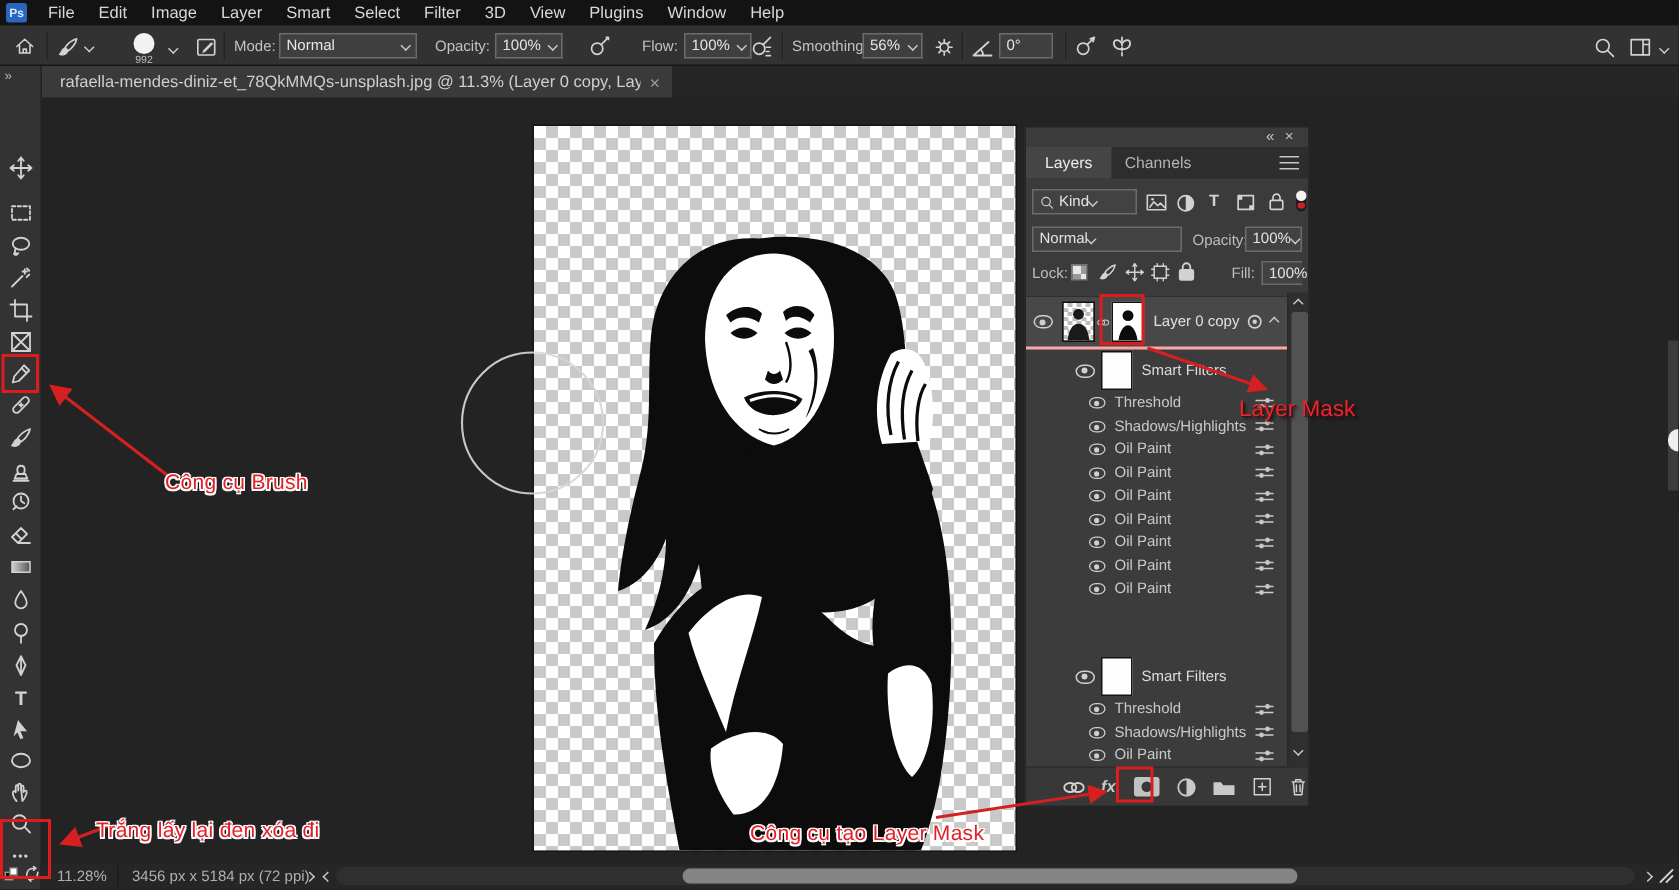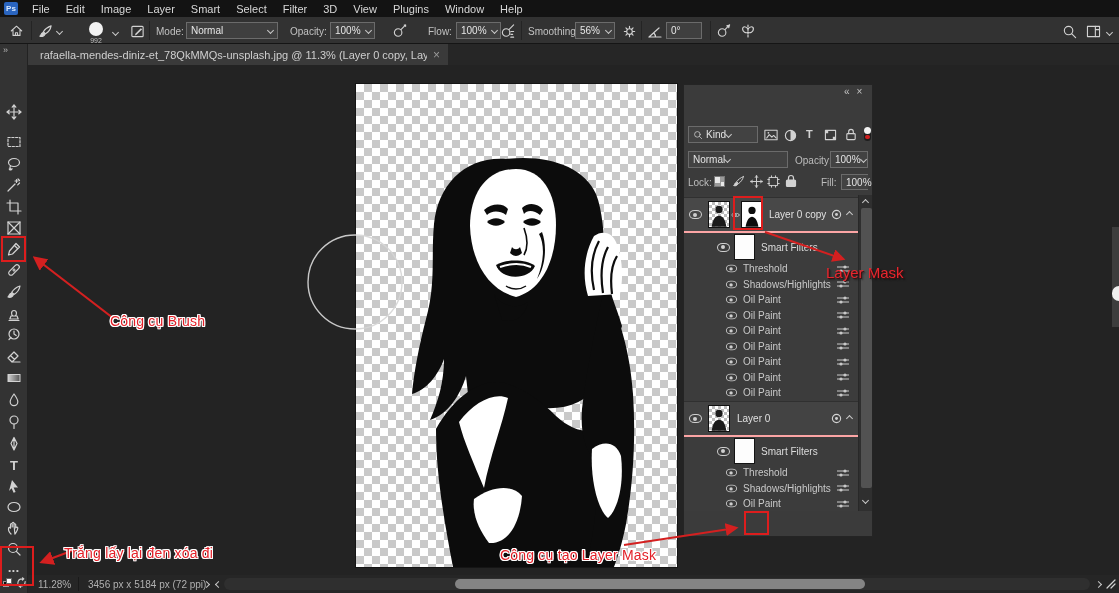--- a/index.html
+++ b/index.html
@@ -374,20 +374,27 @@
 
 </div>
 
 <div id="layerspanel" class="abs">
 
   <div class="abs fx" style="left:0;top:0;width:188px;height:13px">
     <span style="margin-left:160px;font-size:10px;color:#c5c5c5">«</span>
     <span style="margin-left:7px;font-size:10px;color:#c5c5c5">×</span>
   </div>
 
+  <div class="abs" style="left:0;top:13px;width:188px;height:21px;background:#2d2d2d">
+    <div class="abs fx" style="left:0;top:0;width:57px;height:21px;background:#454545;color:#ececec;font-size:10.5px;justify-content:center">Layers</div>
+    <div class="abs fx" style="left:57px;top:0;width:62px;height:21px;color:#b3b3b3;font-size:10.5px;justify-content:center">Channels</div>
+    <div class="abs" style="right:6px;top:6px;width:13px;height:9px;border-top:1.5px solid #c5c5c5;border-bottom:1.5px solid #c5c5c5">
+      <div style="margin-top:2.6px;height:1.5px;background:#c5c5c5"></div>
+    </div>
+  </div>
 
   <div class="psel fx" style="left:4px;top:41px;width:70px;height:17px">
     <svg class="ic" width="10" height="10" viewBox="0 0 16 16" style="margin-right:3px">
         <circle cx="7" cy="7" r="4.5"></circle>
         <path d="M10.5 10.5L14 14"></path>
       </svg>
     <span>Kind</span>
       <span class="cv"></span>
   </div>
   <div class="abs" style="left:80px;top:44px">
@@ -571,35 +578,20 @@
     <div class="lp-row" style="top:190px;height:15.5px">
         <div class="eye" style="margin-left:41px;transform:scale(.85)"></div>
         <span class="flabel" style="margin-left:5px">Oil Paint</span>
         <svg width="14" height="10" viewBox="0 0 14 10" style="margin-left:auto;margin-right:8px">
           <path d="M1 3h12M1 7h12" stroke="#c9c9c9"></path>
           <circle cx="9" cy="3" r="1.6" fill="#c9c9c9"></circle>
           <circle cx="5" cy="7" r="1.6" fill="#c9c9c9"></circle>
         </svg>
       </div>
 
-    <div class="lp-row layerrow" style="top:206px;height:36px;background:#434343">
-      <div class="eye" style="margin-left:5px"></div>
-      <div class="thumb-checker" style="width:22px;height:27px;margin-left:6px;position:relative">
-        <svg width="20" height="25" viewBox="0 0 22 27">
-            <circle cx="11" cy="8" r="4" fill="#1a1a1a"></circle>
-            <path d="M3 27c1-8 4-12 8-12s7 4 8 12z" fill="#1a1a1a"></path>
-          </svg>
-      </div>
-      <span style="margin-left:7px;font-size:10px;color:#e0e0e0">Layer 0</span>
-      <svg class="ic" width="11" height="11" viewBox="0 0 12 12" style="margin-left:auto">
-          <circle cx="6" cy="6" r="4.5"></circle>
-          <circle cx="6" cy="6" r="1.6" fill="#d2d2d2" stroke="none"></circle>
-        </svg>
-      <span class="cv up" style="margin:0 6px 0 5px"></span>
-    </div>
     <div class="lp-row" style="top:242px;height:28px">
       <div class="eye" style="margin-left:33px"></div>
       <div style="width:21px;height:26px;background:#fdfdfd;border:1px solid #141414;margin-left:4px"></div>
       <span style="margin-left:6px;font-size:10px;color:#dcdcdc">Smart Filters</span>
     </div>
     <div class="lp-row" style="top:270px;height:15.5px">
         <div class="eye" style="margin-left:41px;transform:scale(.85)"></div>
         <span class="flabel" style="margin-left:5px">Threshold</span>
         <svg width="14" height="10" viewBox="0 0 14 10" style="margin-left:auto;margin-right:8px">
           <path d="M1 3h12M1 7h12" stroke="#c9c9c9"></path>
@@ -626,20 +618,44 @@
         </svg>
       </div>
   </div>
 
   <div class="abs" style="left:174px;top:110px;width:14px;height:316px;background:#2f2f2f;border-left:1px solid #282828">
     <span class="cv up" style="position:absolute;left:4px;top:5px"></span>
     <div class="abs" style="left:1.5px;top:13px;width:11px;height:280px;background:#525252;border-radius:2px"></div>
     <span class="cv" style="position:absolute;left:4px;top:303px"></span>
   </div>
 
+  <div class="abs fx" style="left:0;top:426px;width:188px;height:26px;background:#383838;border-top:1px solid #2c2c2c">
+    <svg class="ic" width="16" height="10" viewBox="0 0 16 10" style="margin-left:24px">
+        <ellipse cx="5.5" cy="5" rx="4" ry="3"></ellipse>
+        <ellipse cx="10.5" cy="5" rx="4" ry="3"></ellipse>
+      </svg>
+    <span style="margin-left:10px;font-size:11px;font-style:italic;font-weight:bold;color:#c9c9c9">fx</span>
+    <div style="margin-left:12px;width:17px;height:13px;background:#c2c2c2;border-radius:2px;display:flex;align-items:center;justify-content:center">
+      <div style="width:7px;height:7px;border-radius:50%;background:#383838"></div>
+    </div>
+    <svg width="14" height="14" viewBox="0 0 14 14" style="margin-left:11px">
+        <circle cx="7" cy="7" r="5.5" fill="none" stroke="#c9c9c9" stroke-width="1.2"></circle>
+        <path d="M7 1.5a5.5 5.5 0 0 1 0 11z" fill="#c9c9c9"></path>
+      </svg>
+    <svg class="ic" width="16" height="13" viewBox="0 0 16 13" style="margin-left:10px">
+        <path d="M1 3.5h5l1.5 2H15v6.5H1z" fill="#c9c9c9" stroke="none"></path>
+      </svg>
+    <svg class="ic" width="13" height="13" viewBox="0 0 16 16" style="margin-left:11px">
+        <rect x="1.5" y="1.5" width="13" height="13"></rect>
+        <path d="M8 5v6M5 8h6"></path>
+      </svg>
+    <svg class="ic" width="13" height="13" viewBox="0 0 16 16" style="margin-left:11px">
+        <path d="M3 4h10M5.5 4l.5-1.8h4L10.5 4M4 4l1 10.5h6L12 4M6.5 6.5v5.5M9.5 6.5v5.5"></path>
+      </svg>
+  </div>
 </div>
 
 <div class="abs" style="left:1112px;top:227px;width:7px;height:100px;background:#3d3d3d;z-index:9"></div>
 <div class="abs" style="left:1112px;top:286px;width:7px;height:15px;background:#efefef;border-radius:8px 0 0 8px;z-index:9"></div>
 
 <div id="statusbar" class="abs">
   <span class="abs" style="left:10px;top:4px">11.28%</span>
   <div class="abs" style="left:50px;top:2px;width:1px;height:14px;background:#1a1a1a"></div>
   <span class="abs" style="left:60px;top:4px">3456 px x 5184 px (72 ppi)</span>
   <span class="cv right" style="position:absolute;left:176px;top:7px"></span>

